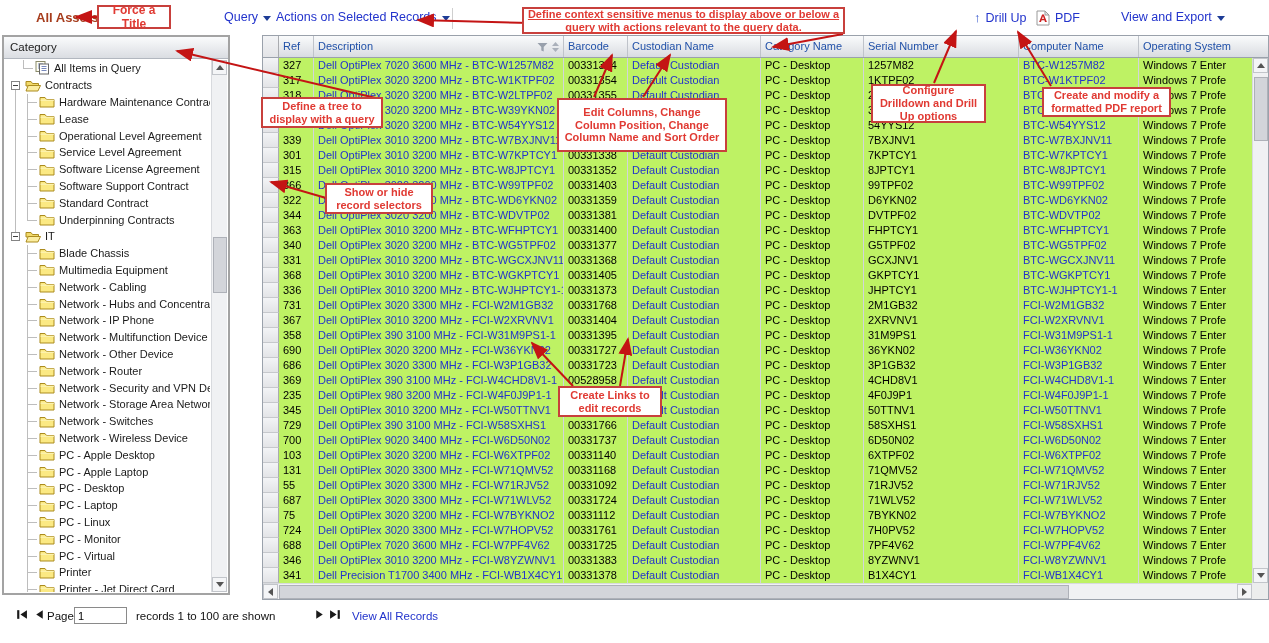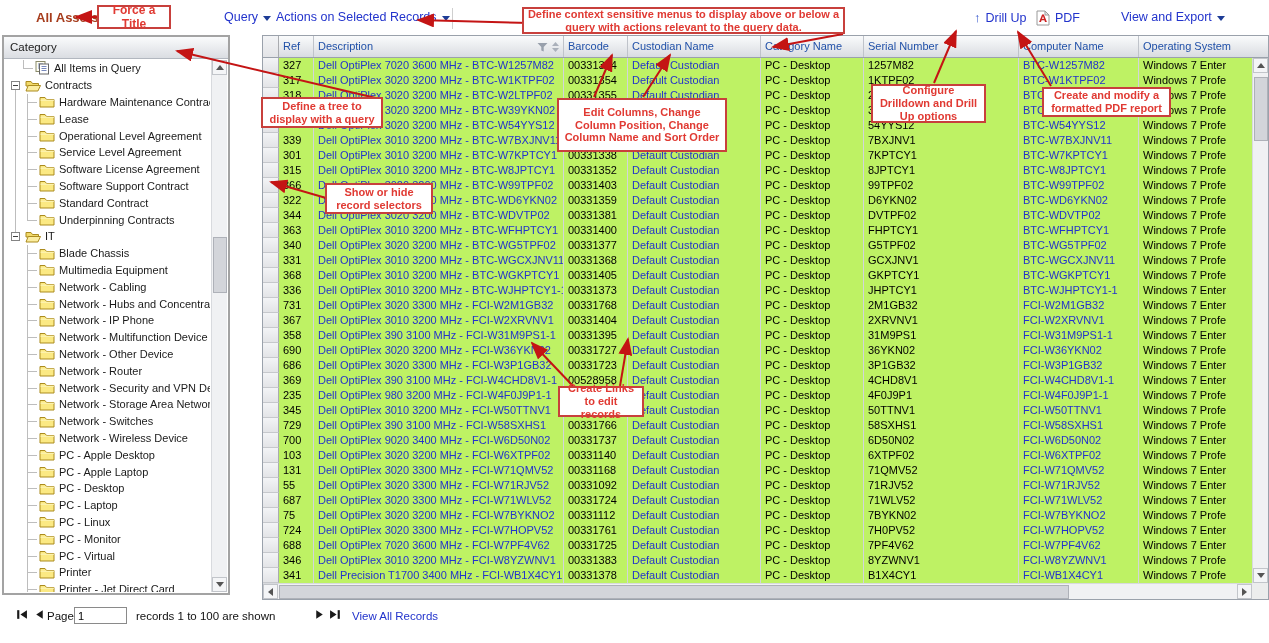--- a/index.html
+++ b/index.html
@@ -75,27 +75,27 @@
   .footer > * { position:absolute; top:8px; }
   .pg-btn { cursor:pointer; line-height:0; }
   .pg-label, .pg-records { font-size:11.5px; color:#111; top:10px; }
   .pg-input { left:74px; top:7px; width:53px; height:17px; border:1px solid #8a8a8a; font-size:11px; padding:0 3px; font-family:"Liberation Sans",sans-serif; }
   .pg-viewall { font-size:11.5px; color:#2233cc; cursor:pointer; top:10px; }
 
   
   .ann { position:absolute; z-index:30; background:#fff; border:2px solid #c8403c; color:#e03a33; font-weight:bold;
          font-size:11px; line-height:1.18; display:flex; align-items:center; justify-content:center; text-align:center; padding:1px 3px; }
   .ann-force    { left:97px;  top:5px;   width:74px;  height:24px; font-size:12px; }
-  .ann-context  { left:522px; top:7px;   width:323px; height:27px; }
+  .ann-context  { left:522px; top:7px;   width:323px; height:27px;text-decoration:underline; }
   .ann-tree     { left:261px; top:97px;  width:122px; height:31px; }
   .ann-editcols { left:557px; top:98px;  width:170px; height:54px; }
   .ann-selectors{ left:325px; top:183px; width:108px; height:31px; }
   .ann-drill    { left:871px; top:84px;  width:115px; height:39px; }
   .ann-pdf      { left:1042px;top:87px;  width:129px; height:30px; }
-  .ann-links    { left:558px; top:386px; width:86px;  height:31px;text-align:center; }
+  .ann-links    { left:558px; top:386px; width:104px;  height:31px;text-align:center; }
   .arrows { position:absolute; left:0; top:0; width:1269px; height:643px; z-index:28; pointer-events:none; }
 </style>
 </head>
 <body>
 
 <div class="screen">
 
   <div class="toolbar">
     <div class="tb-item title" style="left:8px">
       <span>All Assets</span>

